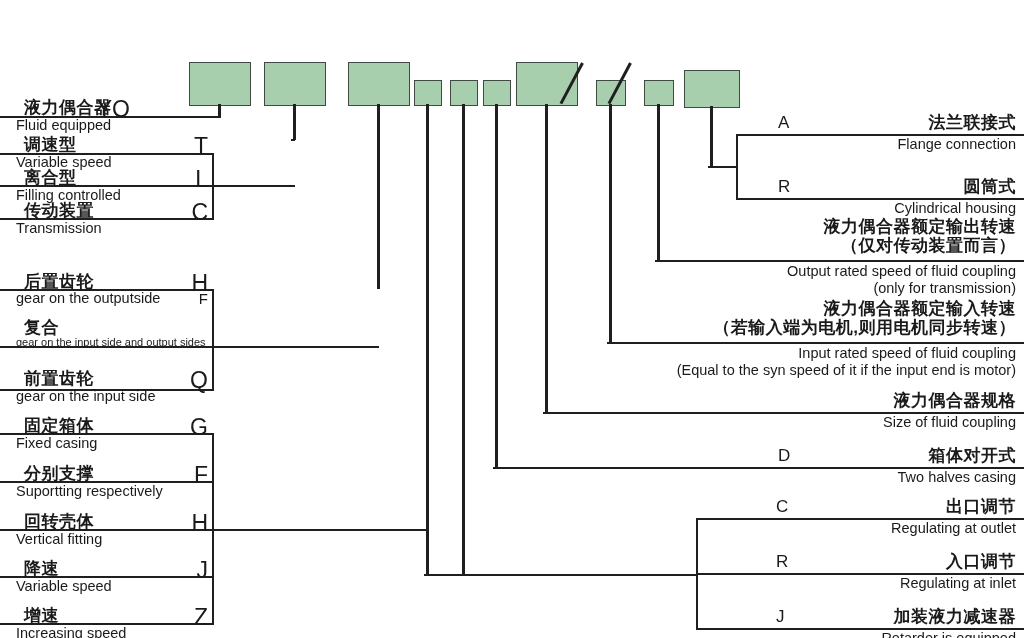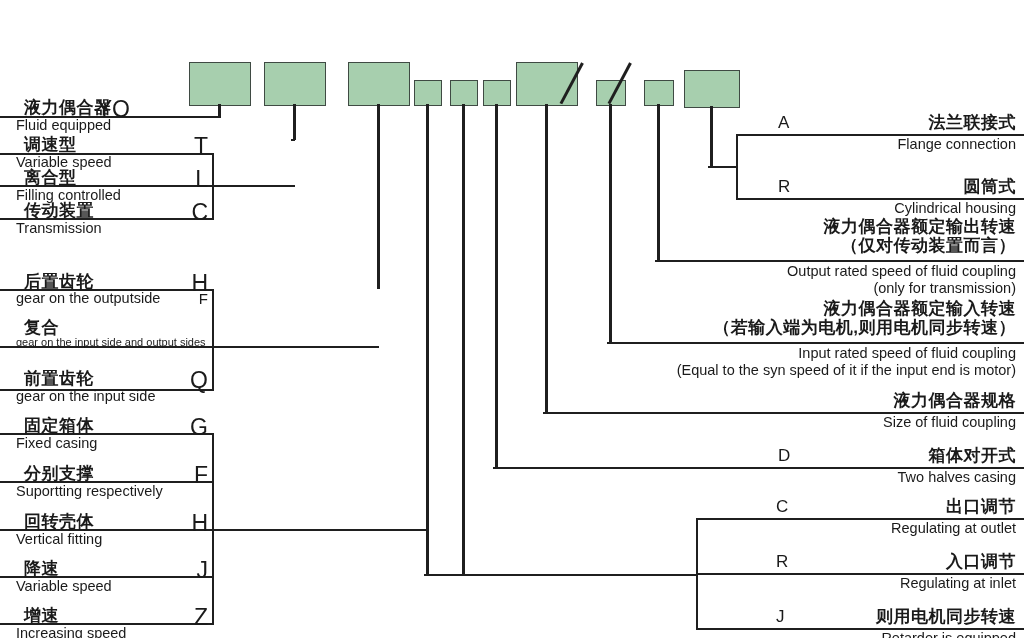--- a/index.html
+++ b/index.html
@@ -300,17 +300,17 @@
   </div>
 
   <div class="rrow" style="left:696px;top:552px;width:328px;">
     <span class="code" style="left:80px;top:0;">R</span>
     <span class="cn">入口调节</span>
     <span class="en" style="top:23px;">Regulating at inlet</span>
   </div>
 
   <div class="rrow" style="left:696px;top:607px;width:328px;">
     <span class="code" style="left:80px;top:0;">J</span>
-    <span class="cn">则用电机同步转速</span>
+    <span class="cn">加装液力减速器</span>
     <span class="en" style="top:23px;">Retarder is equipped</span>
   </div>
 
 </div>
 
 </body></html>

